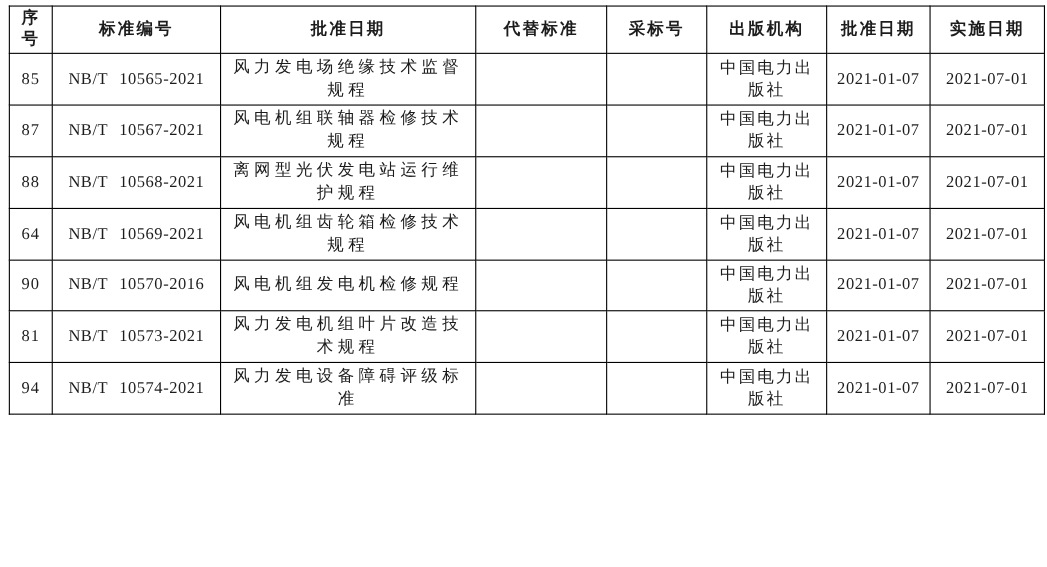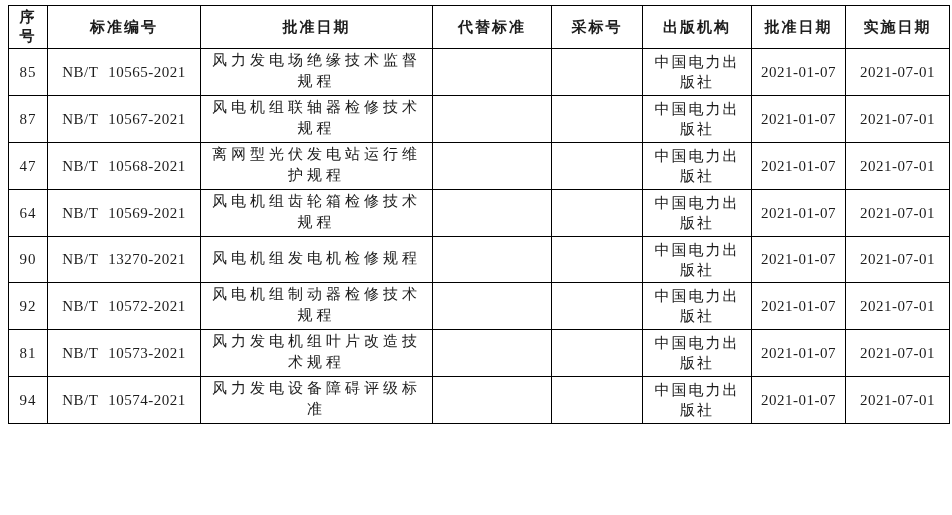--- a/index.html
+++ b/index.html
@@ -122,53 +122,43 @@
     <td data-field="seq">87</td>
     <td data-field="code">NB/T 10567-2021</td>
     <td data-field="name">风电机组联轴器检修技术规程</td>
     <td data-field="replaced"></td>
     <td data-field="adopt"></td>
     <td data-field="publisher">中国电力出版社</td>
     <td data-field="approved">2021-01-07</td>
     <td data-field="implemented">2021-07-01</td>
   </tr>
         <tr>
-    <td data-field="seq">47</td>
+    <td data-field="seq">88</td>
     <td data-field="code">NB/T 10568-2021</td>
     <td data-field="name">离网型光伏发电站运行维护规程</td>
     <td data-field="replaced"></td>
     <td data-field="adopt"></td>
     <td data-field="publisher">中国电力出版社</td>
     <td data-field="approved">2021-01-07</td>
     <td data-field="implemented">2021-07-01</td>
   </tr>
         <tr>
     <td data-field="seq">64</td>
     <td data-field="code">NB/T 10569-2021</td>
     <td data-field="name">风电机组齿轮箱检修技术规程</td>
     <td data-field="replaced"></td>
     <td data-field="adopt"></td>
     <td data-field="publisher">中国电力出版社</td>
     <td data-field="approved">2021-01-07</td>
     <td data-field="implemented">2021-07-01</td>
   </tr>
         <tr>
     <td data-field="seq">90</td>
-    <td data-field="code">NB/T 13270-2021</td>
+    <td data-field="code">NB/T 10570-2016</td>
     <td data-field="name">风电机组发电机检修规程</td>
-    <td data-field="replaced"></td>
-    <td data-field="adopt"></td>
-    <td data-field="publisher">中国电力出版社</td>
-    <td data-field="approved">2021-01-07</td>
-    <td data-field="implemented">2021-07-01</td>
-  </tr>
-        <tr>
-    <td data-field="seq">92</td>
-    <td data-field="code">NB/T 10572-2021</td>
-    <td data-field="name">风电机组制动器检修技术规程</td>
     <td data-field="replaced"></td>
     <td data-field="adopt"></td>
     <td data-field="publisher">中国电力出版社</td>
     <td data-field="approved">2021-01-07</td>
     <td data-field="implemented">2021-07-01</td>
   </tr>
         <tr>
     <td data-field="seq">81</td>
     <td data-field="code">NB/T 10573-2021</td>
     <td data-field="name">风力发电机组叶片改造技术规程</td>

